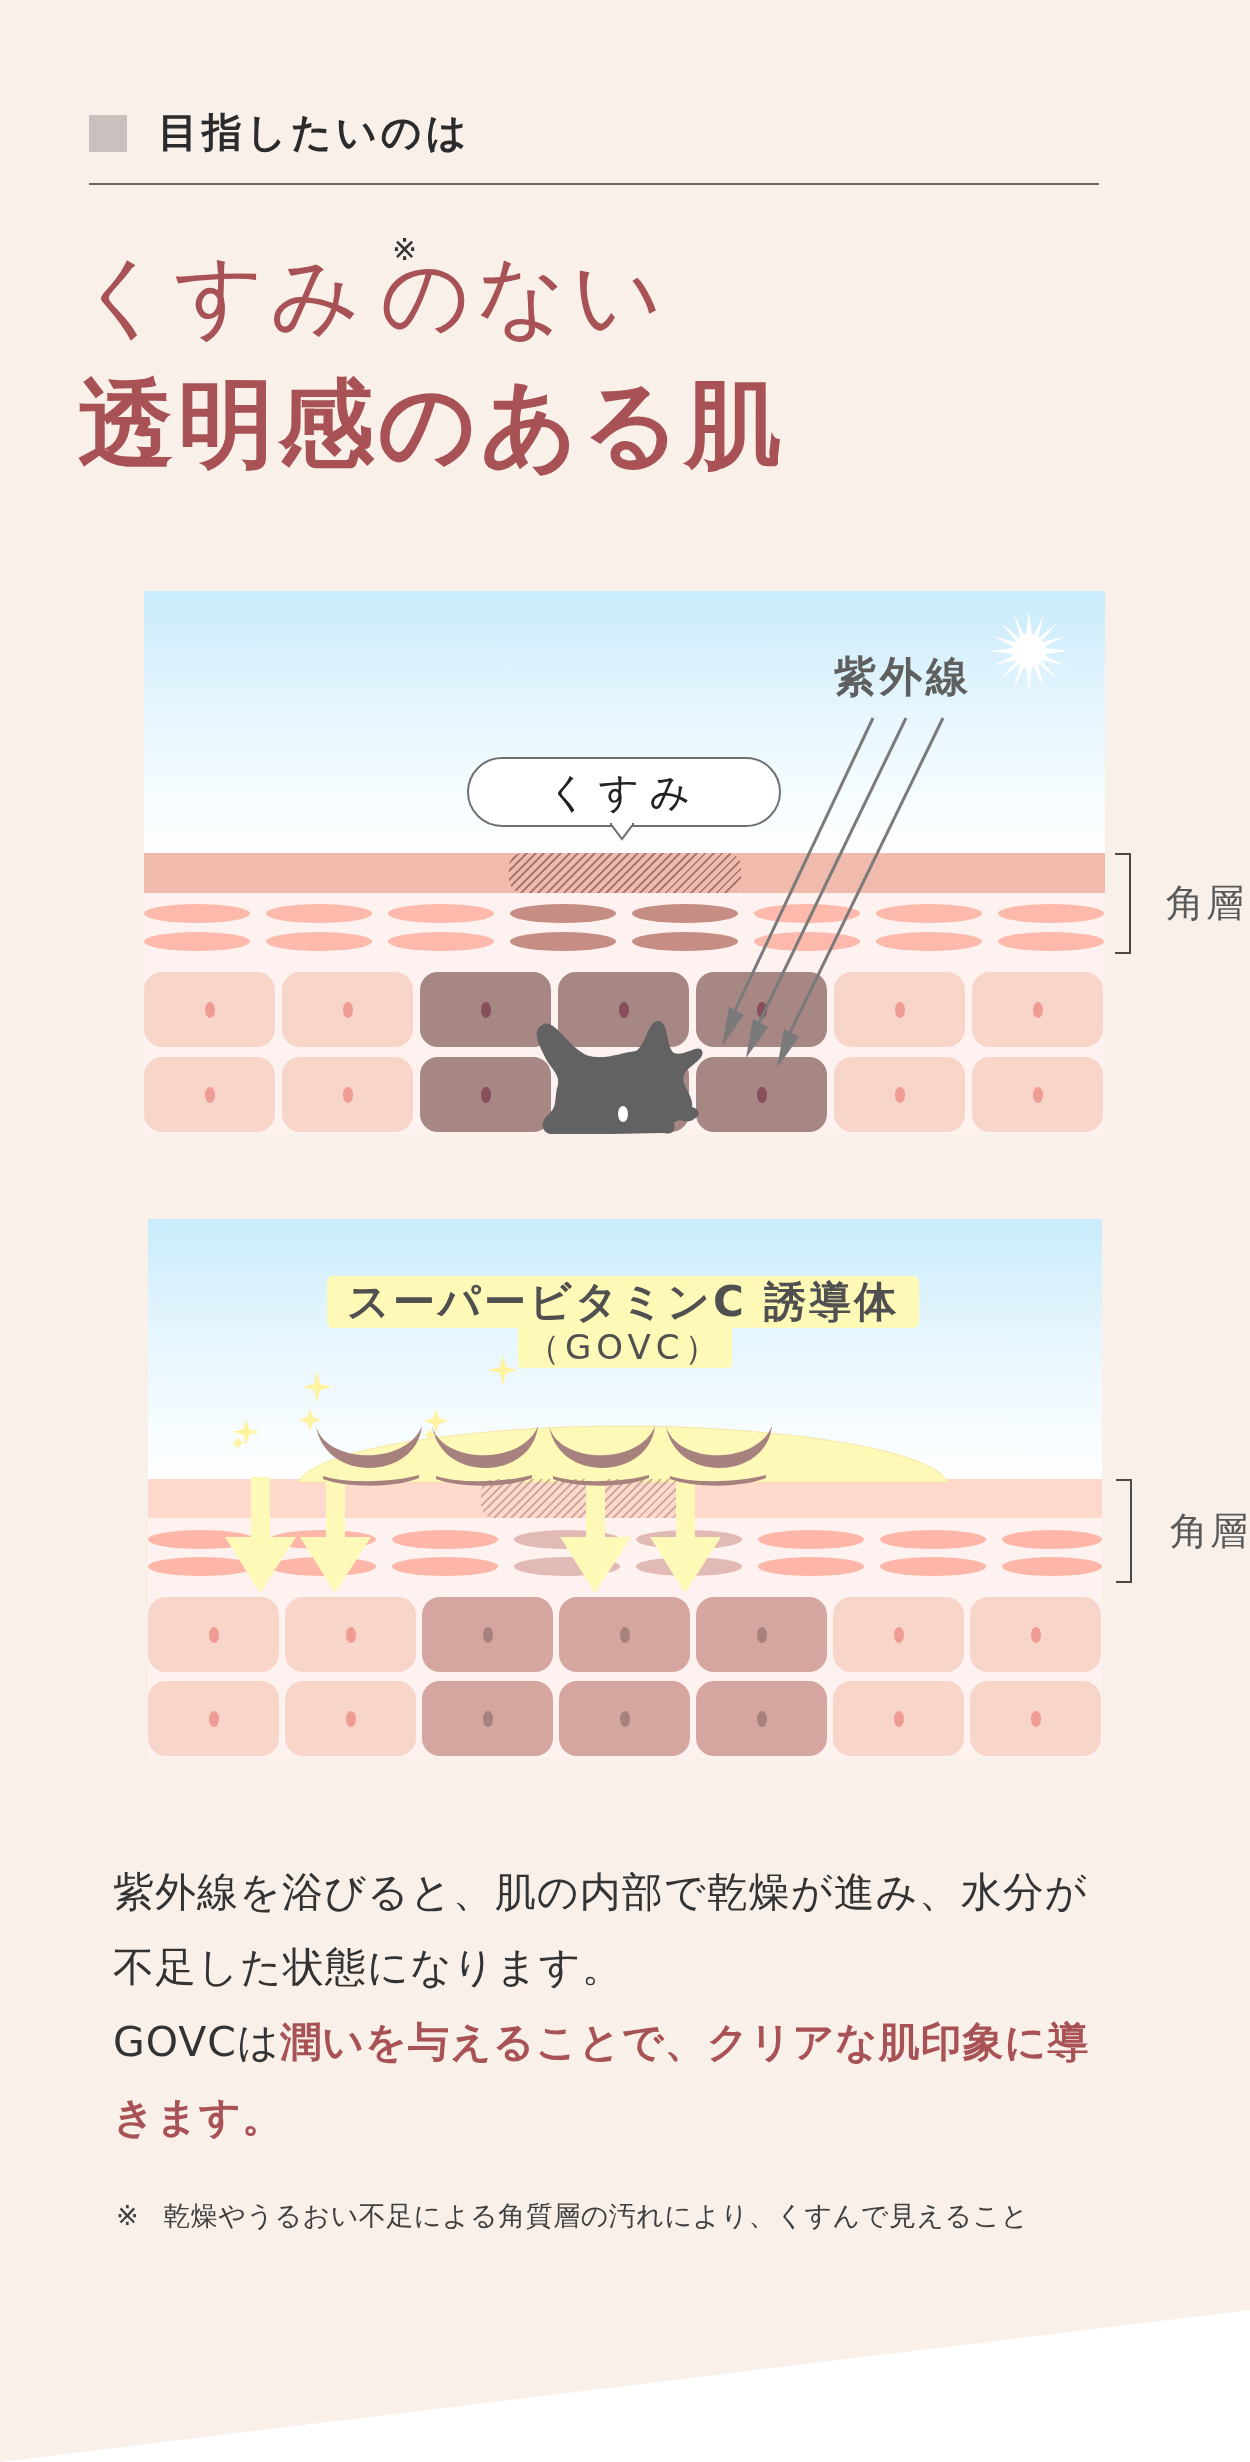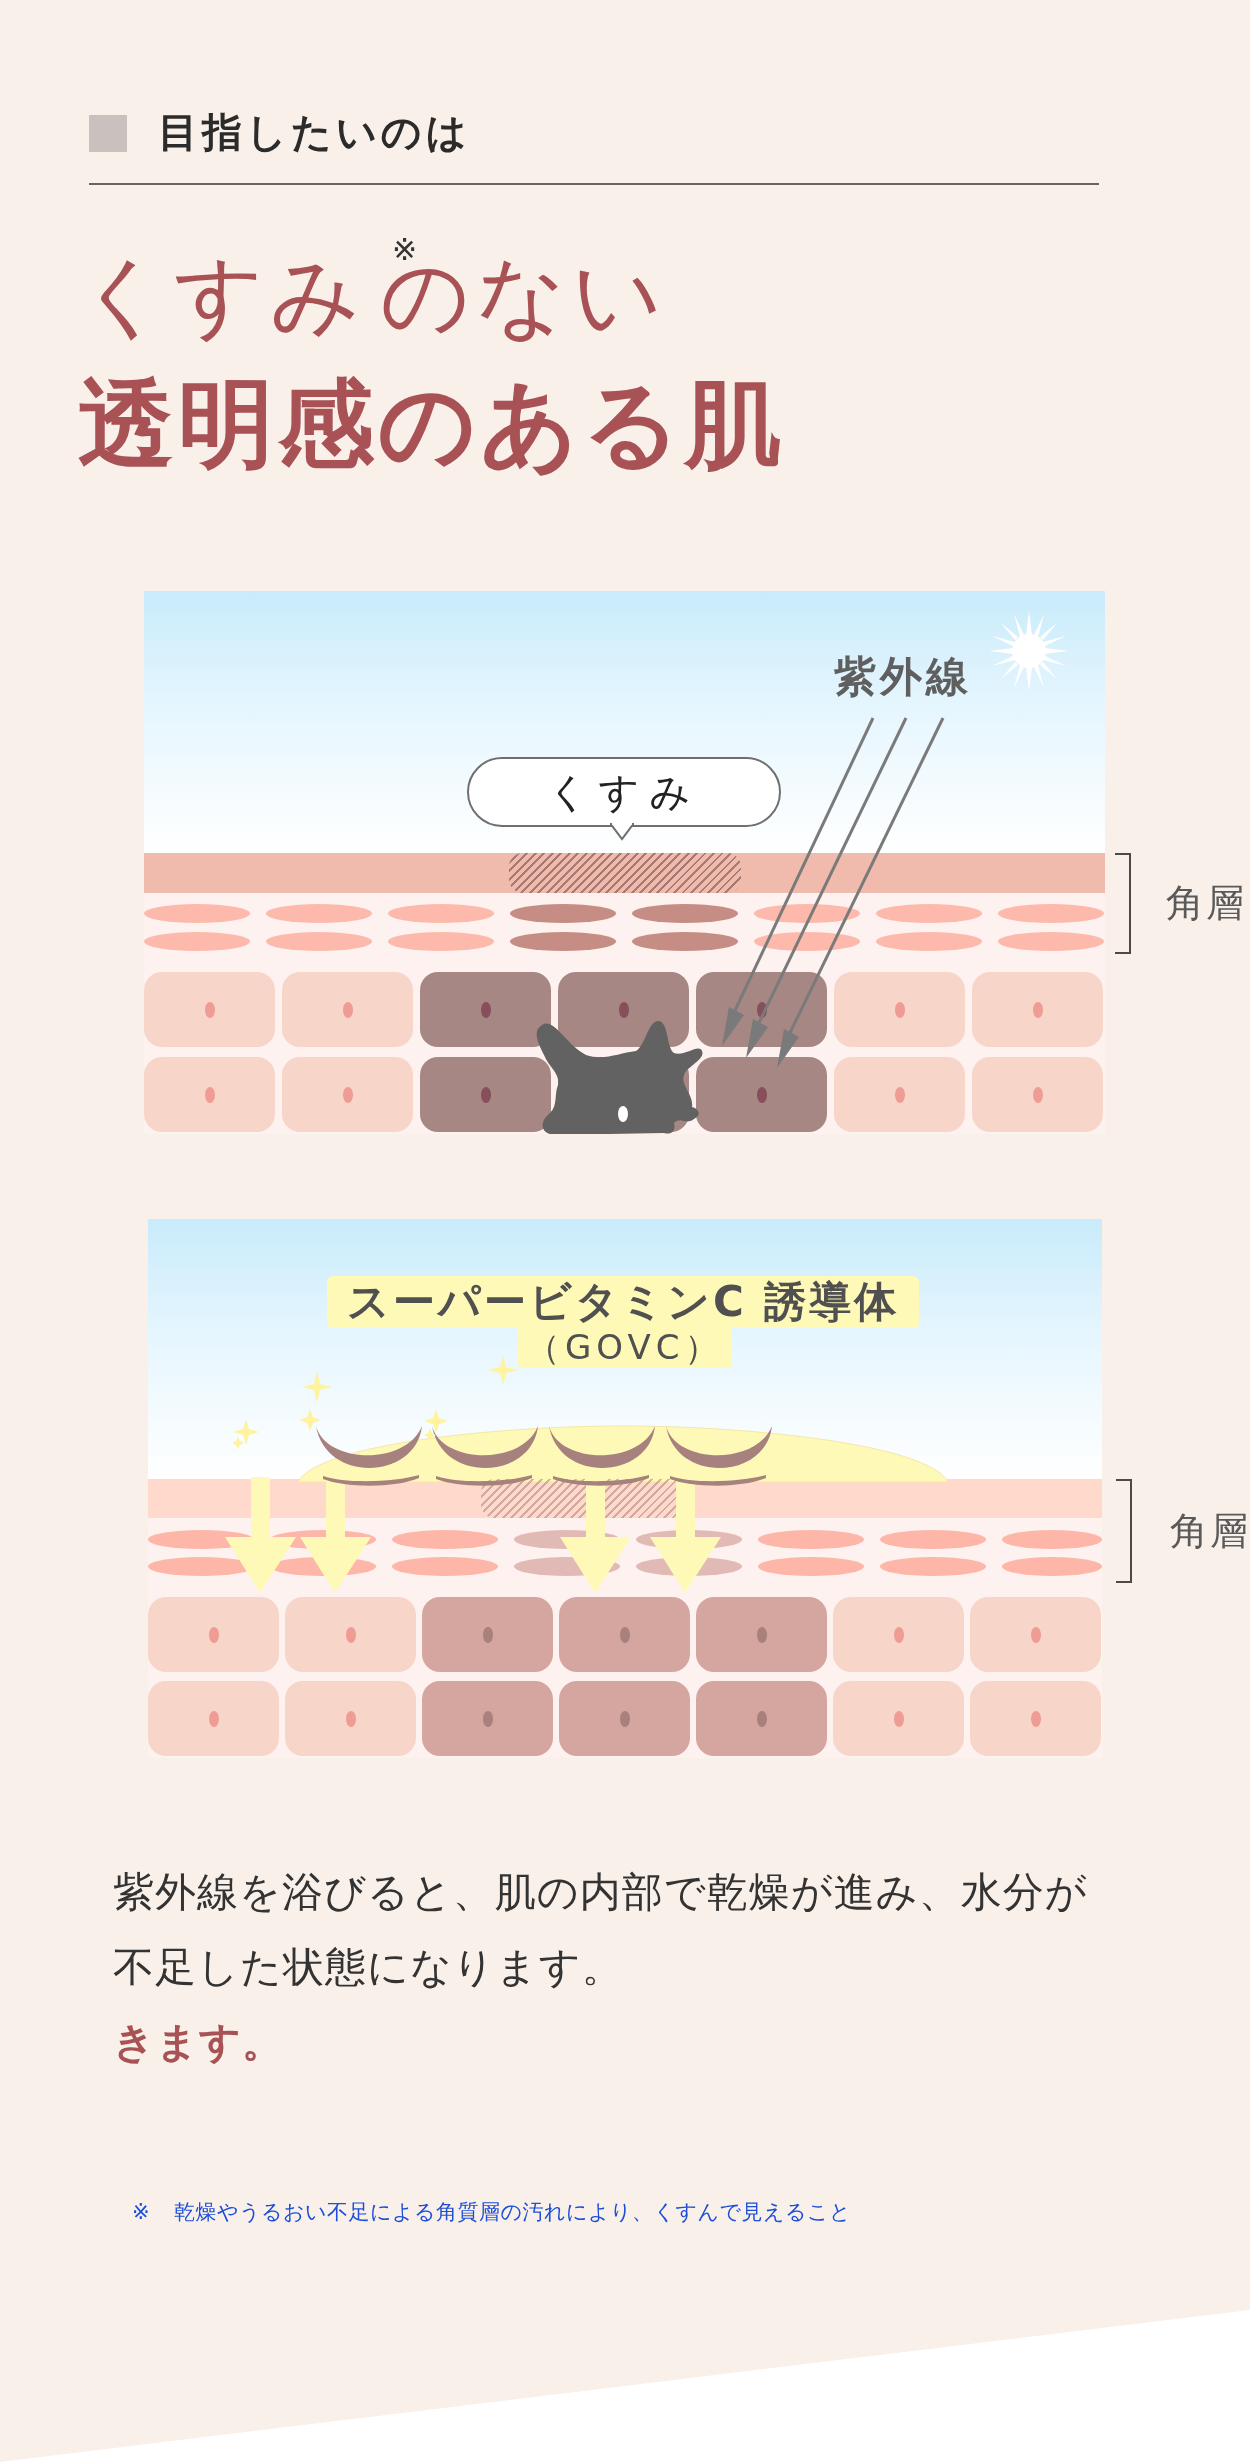--- a/index.html
+++ b/index.html
@@ -22,21 +22,21 @@
   .nucleus { position:absolute; width:10px; height:16px; border-radius:50%; left:50%; top:50%; transform:translate(-50%,-50%); }
   .hatch { position:absolute; border-radius:14px; background:repeating-linear-gradient(135deg, #9c6f6a 0 2px, transparent 2px 6px); opacity:0.85; }
   .bubble { position:absolute; background:#fff; border:2px solid #6f6f6f; border-radius:36px; text-align:center; font-size:40px; color:#222; letter-spacing:10px; }
   .uv-label { position:absolute; font-size:42px; font-weight:bold; color:#5f5f5f; letter-spacing:4px; white-space:nowrap; }
   .side-bracket { position:absolute; width:14px; border:2px solid #4a4a4a; border-left:none; }
   .side-label { position:absolute; font-size:38px; color:#5a5a5a; letter-spacing:2px; white-space:nowrap;margin-left:24px; }
   .govc-title { position:absolute; background:#FFF9B8; border-radius:6px; font-size:42px; font-weight:bold; color:#505050; letter-spacing:3px; text-align:center; white-space:nowrap; line-height:52px; }
   .govc-sub { position:absolute; background:#FFF9B8; border-radius:4px; font-size:34px; color:#505050; letter-spacing:5px; text-align:center; line-height:42px; }
   .body-text { left:113px; top:1855px; width:1020px; font-size:41px; line-height:75px; color:#333; letter-spacing:1px; }
   .body-text .em { color:#A85255; font-weight:bold; }
-  .footnote { left:132px; top:2198px; font-size:21px; color:#1d4ed8; white-space:nowrap; letter-spacing:0.5px; }
+  .footnote { left:116px; top:2198px; font-size:27px; color:#404040; white-space:nowrap; letter-spacing:0.5px; }
   .footnote .mark { margin-right:24px; }
 </style>
 </head>
 <body>
 
 <svg class="bg" width="1250" height="2462" viewBox="0 0 1250 2462">
   <polygon points="0,0 1250,0 1250,2310 0,2462" fill="#F9F0EA"></polygon>
 </svg>
 
 <div class="abs sec-square"></div>
@@ -291,18 +291,19 @@
   <div class="govc-title" style="left: 179px; top: 57px; padding: 0px 20px; width: auto;">スーパービタミンC 誘導体</div>
   <div class="govc-sub" style="left: 370px; top: 107px; width: auto; padding: 0px 8px;">（GOVC）</div>
 </div>
 
 <div class="side-bracket" style="left:1116px;top:1479px;height:100px;"></div>
 <div class="side-label" style="left:1146px;top:1506px;">角層</div>
 
 <div class="abs body-text">
   <div>紫外線を浴びると、肌の内部で乾燥が進み、水分が</div>
   <div>不足した状態になります。</div>
+  <div><span>GOVCは</span><span class="em">潤いを与えることで、クリアな肌印象に導</span></div>
   <div class="em">きます。</div>
 </div>
 
 <div class="abs footnote">
   <span class="mark">※</span><span>乾燥やうるおい不足による角質層の汚れにより、くすんで見えること</span>
 </div>
 
 </body></html>

